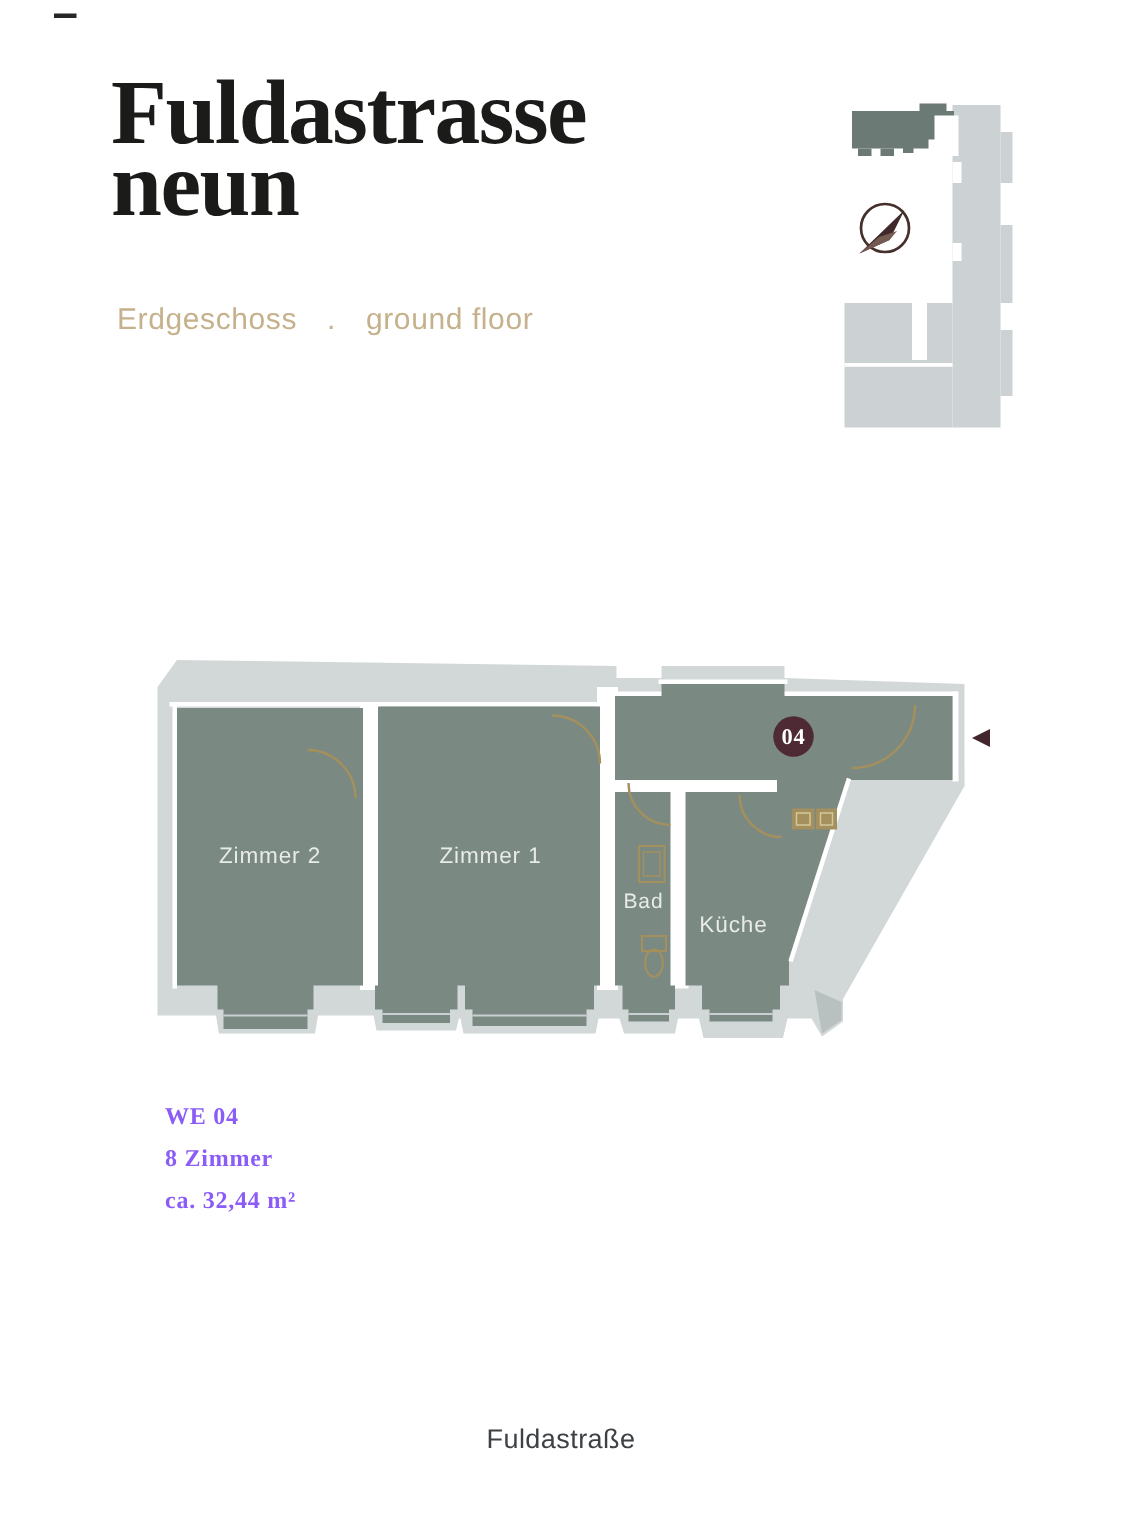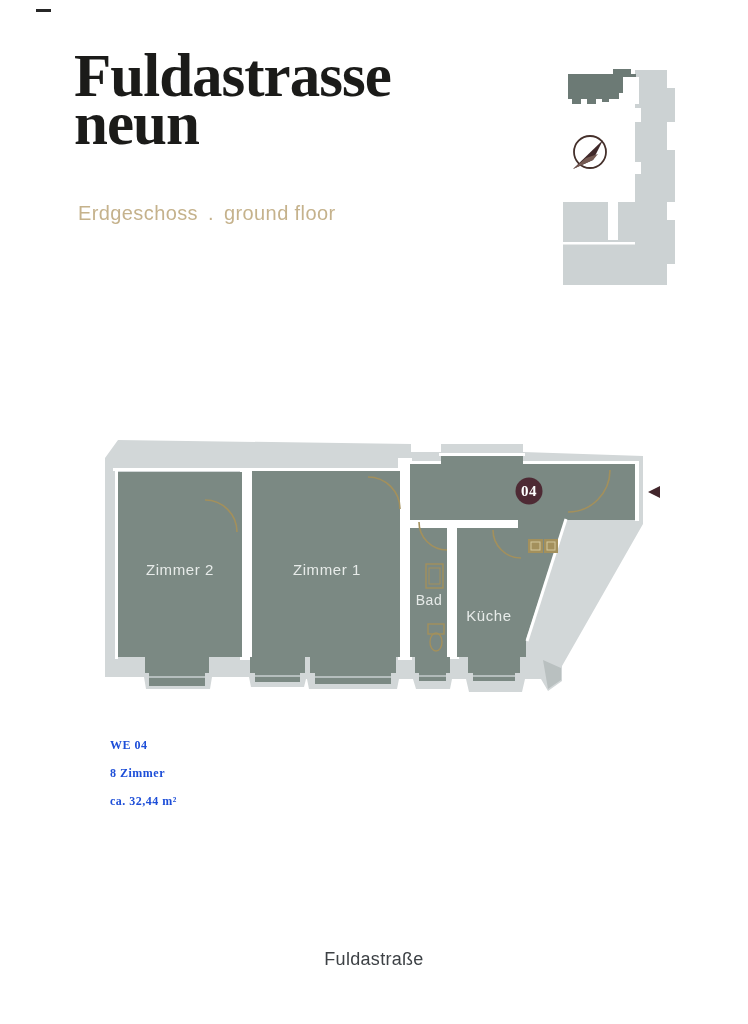--- a/index.html
+++ b/index.html
@@ -11,29 +11,29 @@
   .corner-dash{
     position:absolute;left:36px;top:9px;width:15px;height:3px;background:#272727;
   }
   .title{
     position:absolute;left:74px;top:52px;margin:0;
     font-family:"Liberation Serif", serif;font-weight:700;
     font-size:61px;line-height:48px;letter-spacing:-1px;color:#1b1b19;
   }
   .title .line{display:block;}
   .subtitle{
-    position:absolute;left:78px;top:202px;display:flex;gap:10px;align-items:baseline;
+    position:absolute;left:78px;top:202px;display:flex;gap:20px;align-items:baseline;
     font-size:20px;letter-spacing:.4px;color:#c5b28c;
   }
   .overview{position:absolute;left:561px;top:62px;width:122px;height:226px;}
   .plan{position:absolute;left:95px;top:428px;width:575px;height:280px;}
   .unit-info{
     position:absolute;left:110px;top:731px;
     font-family:"Liberation Serif", serif;font-weight:700;
-    font-size:12px;line-height:28px;letter-spacing:.5px;color:#1d4ed8;
+    font-size:16px;line-height:28px;letter-spacing:.5px;color:#8b5cf6;
   }
   .street{
     position:absolute;left:0;top:949px;width:748px;text-align:center;
     font-size:18px;letter-spacing:.3px;color:#3d4145;
   }
   .room-label{
     font-family:"Liberation Sans", sans-serif;fill:#e7ebe9;letter-spacing:.6px;
   }
   .badge-label{
     font-family:"Liberation Serif", serif;font-weight:700;fill:#ffffff;letter-spacing:.5px;

